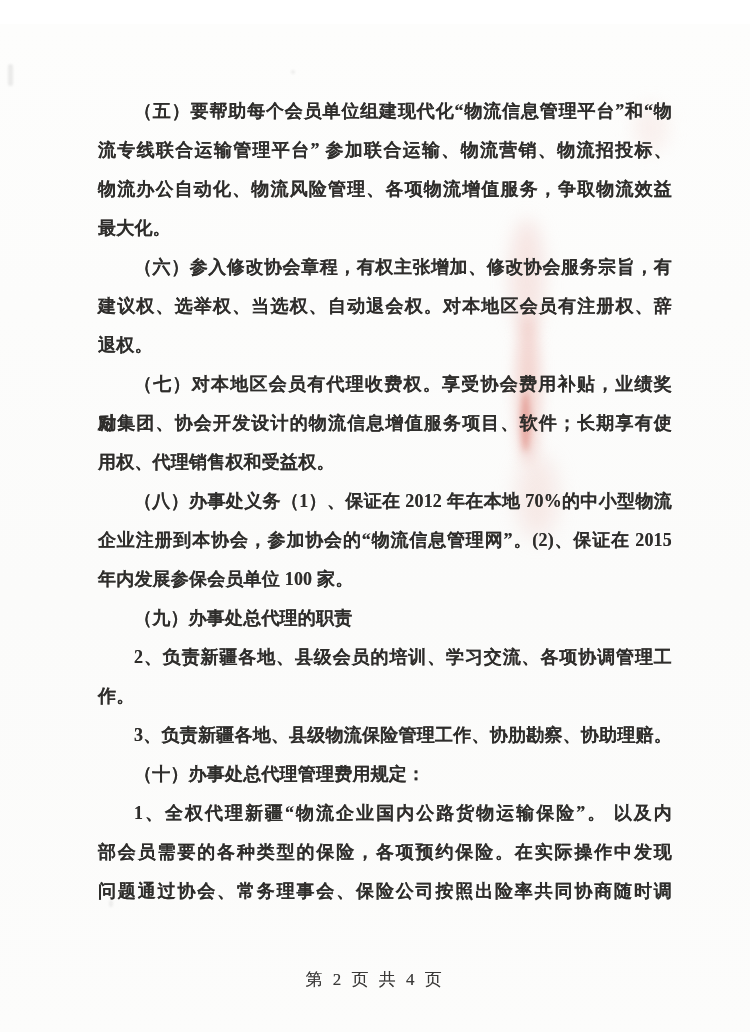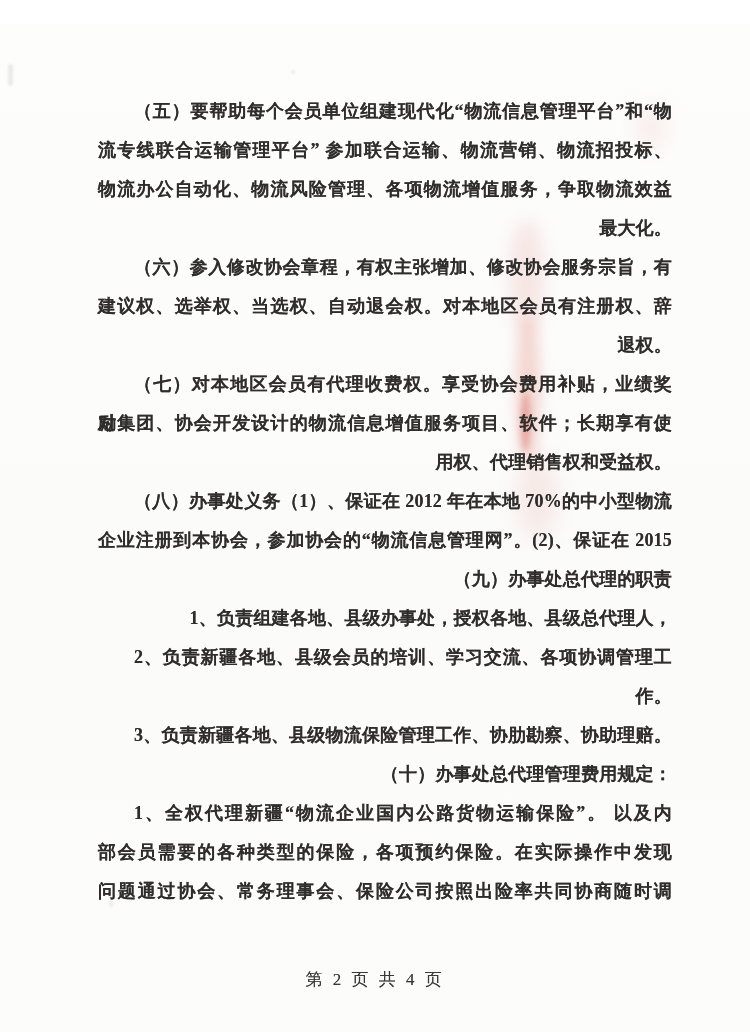--- a/index.html
+++ b/index.html
@@ -23,21 +23,21 @@
     color: #2e2d2b;
     font-size: 18px;
     font-weight: 600;
     text-shadow: 0 0 0.6px rgba(45,42,40,0.65);
     letter-spacing: 0.2px;
   }
   .line {
     height: 39px;
     line-height: 39px;
     white-space: pre;
-    text-align: right;
+    text-align: left;
   }
   .line.fill {
     white-space: normal;
     text-align: justify;
     text-align-last: justify;
   }
   .line.indent { text-indent: 36px; }
   
   .footer {
     position: absolute;
@@ -99,22 +99,22 @@
       <div class="line fill">物流办公自动化、物流风险管理、各项物流增值服务，争取物流效益</div>
       <div class="line">最大化。</div>
       <div class="line fill indent">（六）参入修改协会章程，有权主张增加、修改协会服务宗旨，有</div>
       <div class="line fill">建议权、选举权、当选权、自动退会权。对本地区会员有注册权、辞</div>
       <div class="line">退权。</div>
       <div class="line fill indent">（七）对本地区会员有代理收费权。享受协会费用补贴，业绩奖励。</div>
       <div class="line fill">对集团、协会开发设计的物流信息增值服务项目、软件；长期享有使</div>
       <div class="line">用权、代理销售权和受益权。</div>
       <div class="line fill indent">（八）办事处义务（1）、保证在 2012 年在本地 70%的中小型物流</div>
       <div class="line fill">企业注册到本协会，参加协会的“物流信息管理网”。(2)、保证在 2015</div>
+      <div class="line">年内发展参保会员单位 100 家。</div>
       <div class="line indent">（九）办事处总代理的职责</div>
-      <div class="line indent">1、负责组建各地、县级办事处，授权各地、县级总代理人，</div>
       <div class="line fill indent">2、负责新疆各地、县级会员的培训、学习交流、各项协调管理工</div>
       <div class="line">作。</div>
       <div class="line fill indent">3、负责新疆各地、县级物流保险管理工作、协肋勘察、协助理赔。</div>
       <div class="line indent">（十）办事处总代理管理费用规定：</div>
       <div class="line fill indent">1、全权代理新疆“物流企业国内公路货物运输保险”。 以及内</div>
       <div class="line fill">部会员需要的各种类型的保险，各项预约保险。在实际操作中发现</div>
       <div class="line fill">问题通过协会、常务理事会、保险公司按照出险率共同协商随时调</div>
     </div>
 
   <div class="footer">第 2 页 共 4 页</div>

